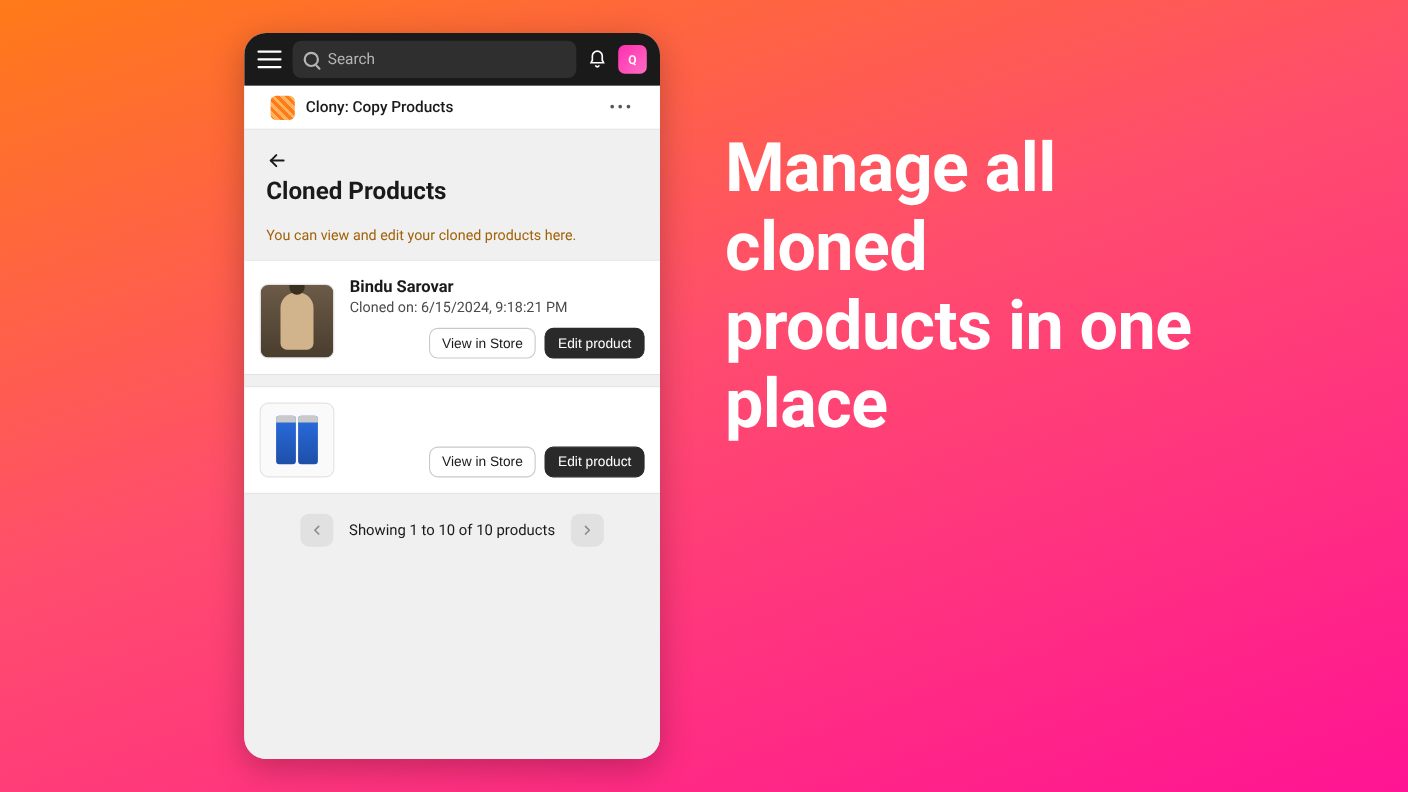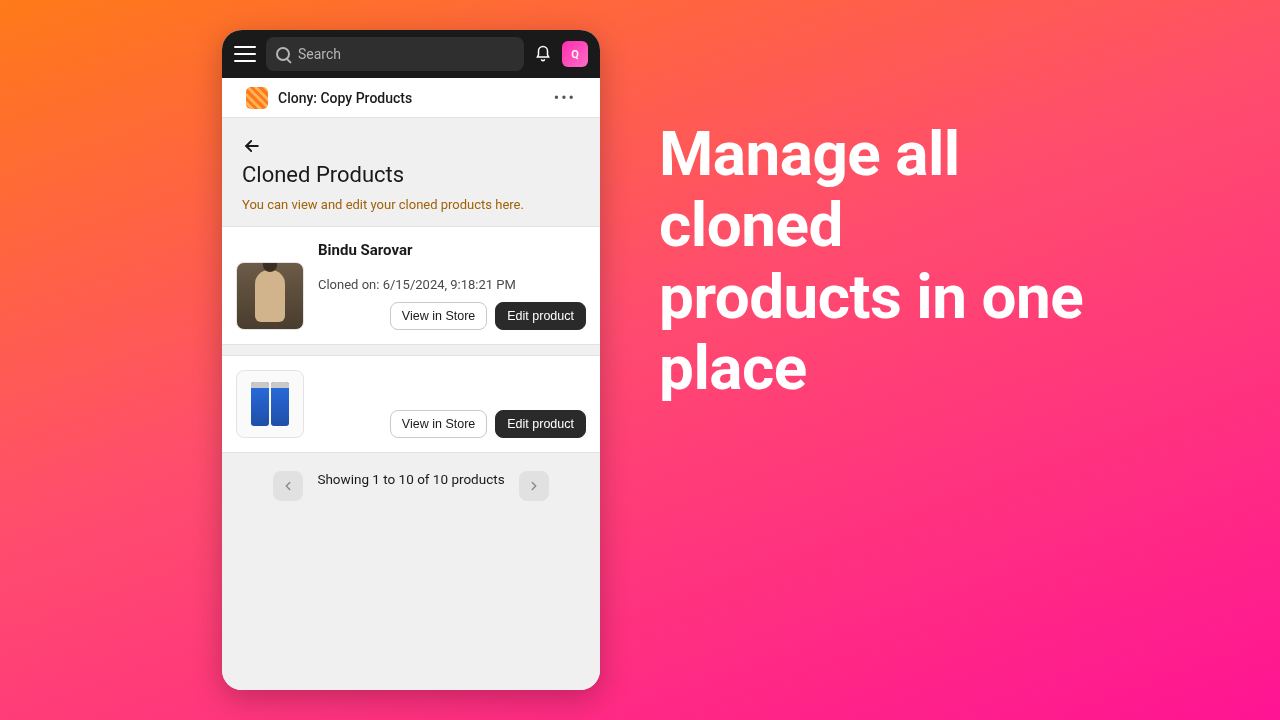--- a/index.html
+++ b/index.html
@@ -49,48 +49,48 @@
   .appbar .app-icon {
     width:22px; height:22px; border-radius:5px;
     background: repeating-linear-gradient(45deg,#ff7a18,#ff7a18 3px,#ffb25a 3px,#ffb25a 6px);
   }
   .appbar .app-name { flex:1; font-weight:500; }
   .appbar .dots { letter-spacing:2px; color:#555; font-size:16px; cursor:pointer; }
   .content { flex:1; overflow:auto; background:#f0f0f0; }
   .back-arrow { padding: 18px 20px 6px; cursor:pointer; }
   .back-arrow svg { width:20px; height:20px; display:block; color:#1a1a1a; }
   .page-head { padding: 0 20px 14px; }
-  .page-head h1 { font-size:22px; font-weight:400; color:#1a1a1a; margin-bottom:10px; }
+  .page-head h1 { font-size:22px; font-weight:700; color:#1a1a1a; margin-bottom:20px; }
   .page-head p { font-size:13px; color:#a16207; }
   .card {
     background:#fff; border-top:1px solid #e3e3e3; border-bottom:1px solid #e3e3e3;
     padding:14px; display:flex; gap:14px;align-items:flex-end;
   }
   .card + .card { margin-top:10px; }
   .thumb {
     width:68px; height:68px; border-radius:8px; border:1px solid #e3e3e3; background:#fafafa;
     display:flex; align-items:center; justify-content:center; overflow:hidden; flex-shrink:0;
   }
   .thumb.person { background: linear-gradient(#6b5b47,#4a3d2e); }
   .thumb.person .figure { width:30px; height:52px; background:#d2b48c; border-radius:14px 14px 6px 6px; position:relative; }
   .thumb.person .figure::before { content:''; position:absolute; top:-12px; left:50%; transform:translateX(-50%); width:14px; height:14px; background:#3a2e20; border-radius:50%; }
   .thumb.cans { display:flex; gap:2px; }
   .thumb.cans .can { width:18px; height:44px; background:linear-gradient(#2a6de0,#1e4fa8); border-radius:3px; position:relative; }
   .thumb.cans .can::before { content:''; position:absolute; top:0; left:0; right:0; height:6px; background:#c9c9c9; border-radius:3px 3px 0 0; }
   .card-body { flex:1; display:flex; flex-direction:column; }
   .card-body .title { font-size:15px; font-weight:700; color:#1a1a1a; }
-  .card-body .meta { font-size:13px; color:#4a4a4a; margin-top:18px; }
+  .card-body .meta { font-size:13px; color:#4a4a4a; margin-top:4px; }
   .card-actions { margin-top:10px; display:flex; gap:8px; justify-content:flex-end; }
   .btn {
     font-size:12.5px; padding:6px 11px; border-radius:8px; cursor:pointer;
     border:1px solid #c9c9c9; background:#fff; color:#1a1a1a; font-weight:400;
   }
   .btn.dark { background:#2a2a2a; border-color:#2a2a2a; color:#fff; }
   .pager {
-    display:flex; justify-content:center; gap:14px;
+    display:flex; align-items:center; justify-content:center; gap:14px;
     padding:18px 0; font-size:13.5px; color:#1a1a1a;
   }
   .pager .page-btn {
     width:30px; height:30px; border-radius:8px; background:#e1e1e1;
     display:flex; align-items:center; justify-content:center; color:#8a8a8a; cursor:pointer;
   }
   .headline {
     position:absolute; left:659px; top:118px; right:60px;
     color:#fff; font-size:62px; font-weight:700; line-height:1.15; letter-spacing:-0.5px;
   }

